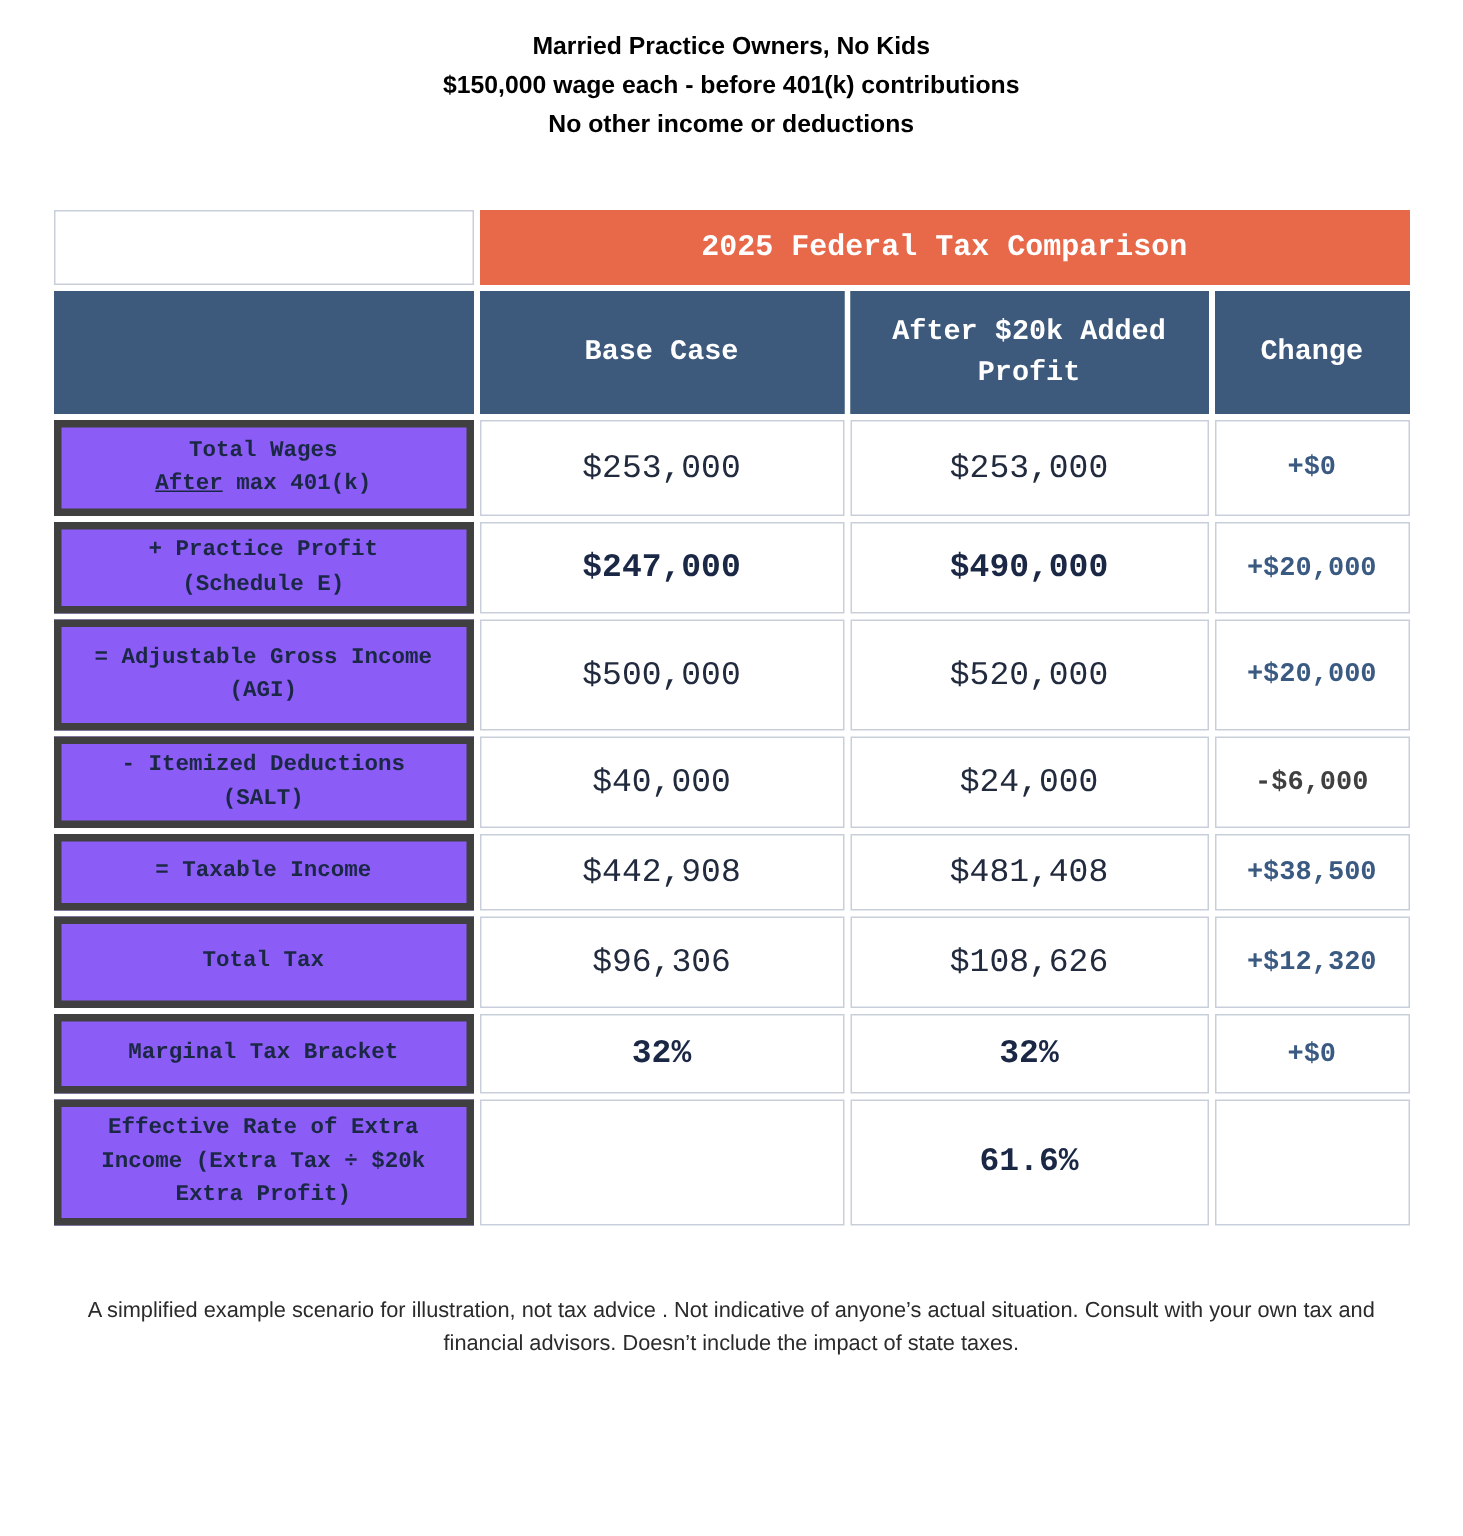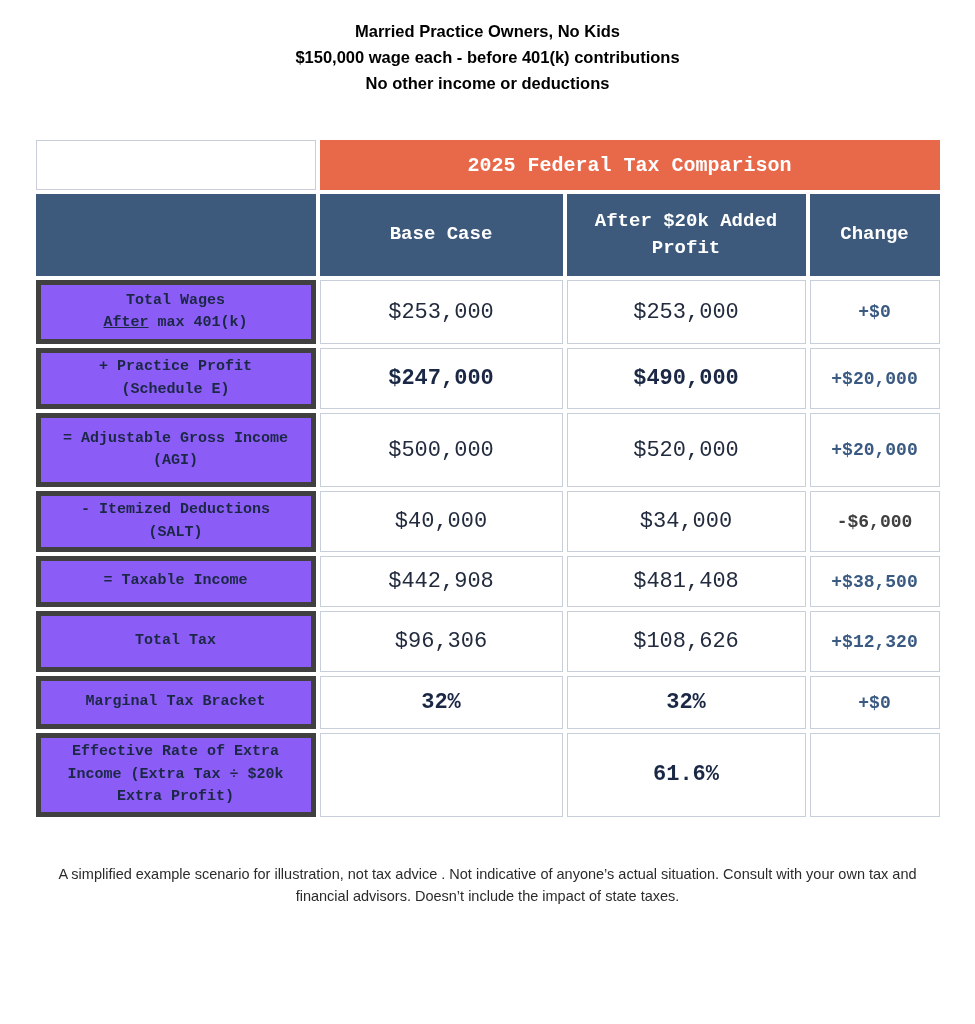--- a/index.html
+++ b/index.html
@@ -174,21 +174,21 @@
       <tr class="tr3">
         <td class="rlabel">= Adjustable Gross Income (AGI)</td>
         <td class="val">$500,000</td>
         <td class="val">$520,000</td>
         <td class="chg pos">+$20,000</td>
       </tr>
 
       <tr class="tr4">
         <td class="rlabel">- Itemized Deductions (SALT)</td>
         <td class="val">$40,000</td>
-        <td class="val">$34,000</td>
+        <td class="val">$24,000</td>
         <td class="chg neg">-$6,000</td>
       </tr>
 
 
       <tr class="tr6">
         <td class="rlabel">= Taxable Income</td>
         <td class="val">$442,908</td>
         <td class="val">$481,408</td>
         <td class="chg pos">+$38,500</td>
       </tr>

